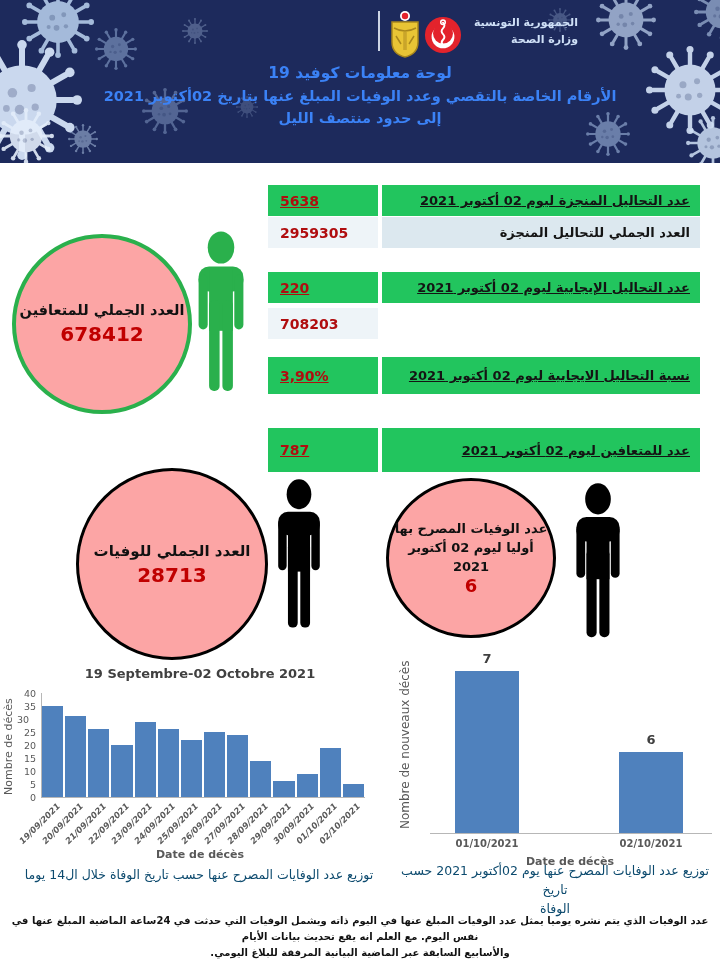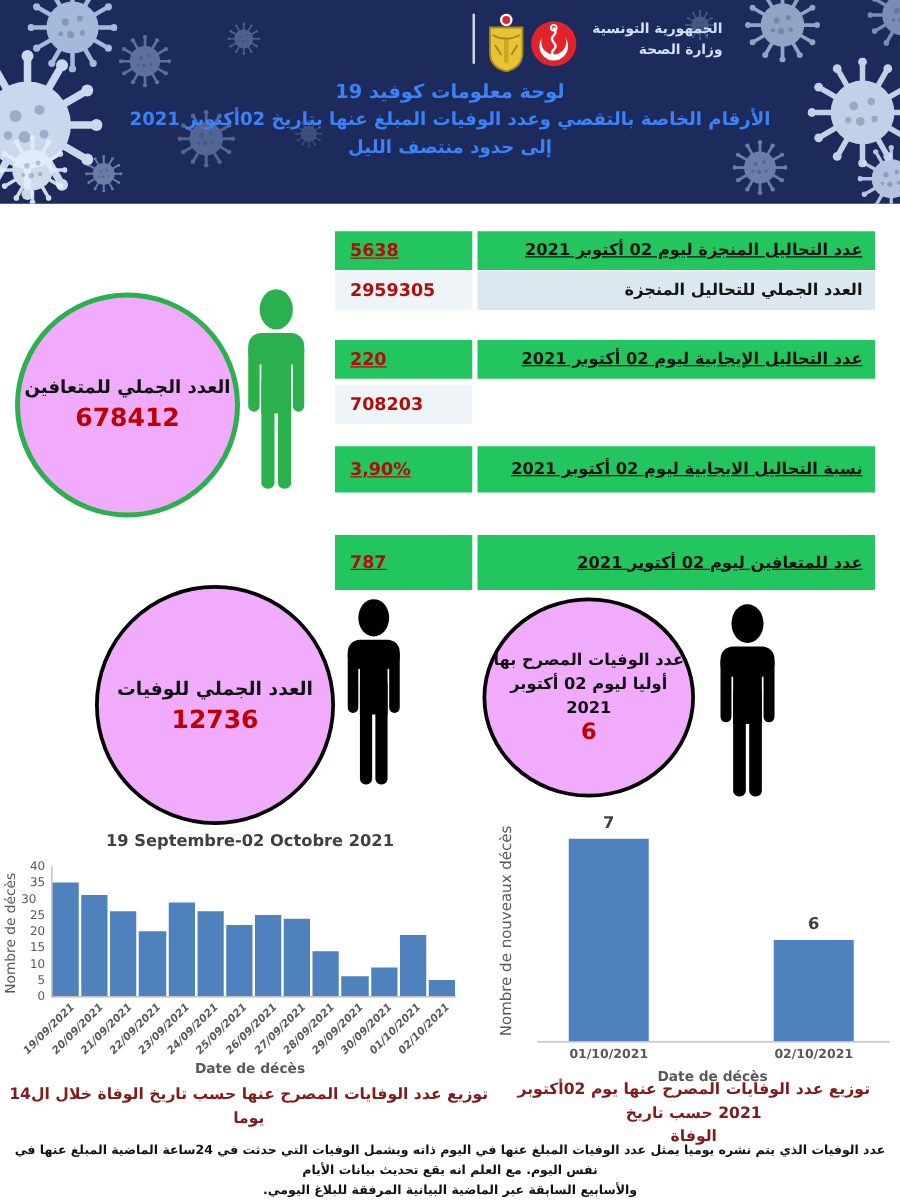--- a/index.html
+++ b/index.html
@@ -23,21 +23,21 @@
                  font-weight:700;font-size:14px;color:#b00d0f;padding-left:12px;box-sizing:border-box;}
   .stat-row .gap{width:4px;flex:0 0 4px;background:#ffffff;}
   .stat-row .lbl{flex:1;display:flex;align-items:center;justify-content:flex-start;
                  direction:rtl;text-align:right;font-weight:700;font-size:13px;color:#141414;
                  padding-right:10px;box-sizing:border-box;}
   .row-teal .val,.row-teal .lbl{background:#22c55e;text-decoration:underline;}
   .row-light .val{background:#eef4f8;}
   .row-light .lbl{background:#dce8ef;}
 
   
-  .badge-circle{border-radius:50%;background:#f0abfc;display:flex;flex-direction:column;
+  .badge-circle{border-radius:50%;background:#fca5a5;display:flex;flex-direction:column;
                 align-items:center;justify-content:center;text-align:center;direction:rtl;}
   .badge-circle .blbl{font-weight:700;color:#111;}
   .badge-circle .bval{font-weight:700;color:#c00000;}
   #circle-recovered{left:12px;top:234px;width:172px;height:172px;border:4px solid #2ab04c;}
   #circle-recovered .blbl{font-size:14.5px;margin-bottom:4px;}
   #circle-recovered .bval{font-size:20px;}
   #circle-deaths{left:76px;top:468px;width:186px;height:186px;border:3px solid #000000;}
   #circle-deaths .blbl{font-size:15px;margin-bottom:3px;}
   #circle-deaths .bval{font-size:20px;}
   #circle-deaths-initial{left:386px;top:478px;width:164px;height:154px;border:3px solid #000000;}
@@ -57,21 +57,21 @@
   #chart1-bars .bar1{position:relative;flex:1;background:#4f81bd;}
   .xtick-rot{position:absolute;width:64px;text-align:right;font-size:8.5px;font-weight:700;
              font-style:italic;color:#595959;transform:rotate(-45deg);transform-origin:100% 0;
              white-space:nowrap;}
   .xtick{position:absolute;font-size:10px;font-weight:700;color:#595959;text-align:center;}
   .bar-datalabel{position:absolute;font-size:13px;font-weight:700;color:#404040;text-align:center;}
   .axis-line-x{position:absolute;height:1px;background:#b7b7b7;}
   .axis-line-y{position:absolute;width:1px;background:#b7b7b7;}
 
   
-  .caption{position:absolute;color:#7f1d1d;font-weight:700;font-size:12.5px;text-align:center;
+  .caption{position:absolute;color:#0c4a6e;font-weight:400;font-size:12.5px;text-align:center;
            direction:rtl;line-height:1.5;}
   #footnote{left:4px;top:913px;width:712px;text-align:center;direction:rtl;color:#111;
             font-size:10px;font-weight:700;line-height:1.6;}
 </style>
 </head>
 <body>
 
 <svg width="0" height="0" style="position:absolute">
   <defs>
     <g id="person-shape">
@@ -603,21 +603,21 @@
   <div class="abs badge-circle" id="circle-recovered">
     <div class="blbl">العدد الجملي للمتعافين</div>
     <div class="bval">678412</div>
   </div>
   <svg class="person" style="left:186px;top:230px" width="70" height="168" viewBox="0 0 100 240">
     <use href="#person-shape" fill="#2ab04c"></use>
   </svg>
 
   <div class="abs badge-circle" id="circle-deaths">
     <div class="blbl">العدد الجملي للوفيات</div>
-    <div class="bval">12736</div>
+    <div class="bval">28713</div>
   </div>
   <svg class="person" style="left:266px;top:478px" width="66" height="156" viewBox="0 0 100 240">
     <use href="#person-shape" fill="#000000"></use>
   </svg>
 
   <div class="abs badge-circle" id="circle-deaths-initial">
     <div class="blbl">عدد الوفيات المصرح بها</div>
     <div class="blbl">أوليا ليوم 02  أكتوبر</div>
     <div class="blbl">2021</div>
     <div class="bval">6</div>

